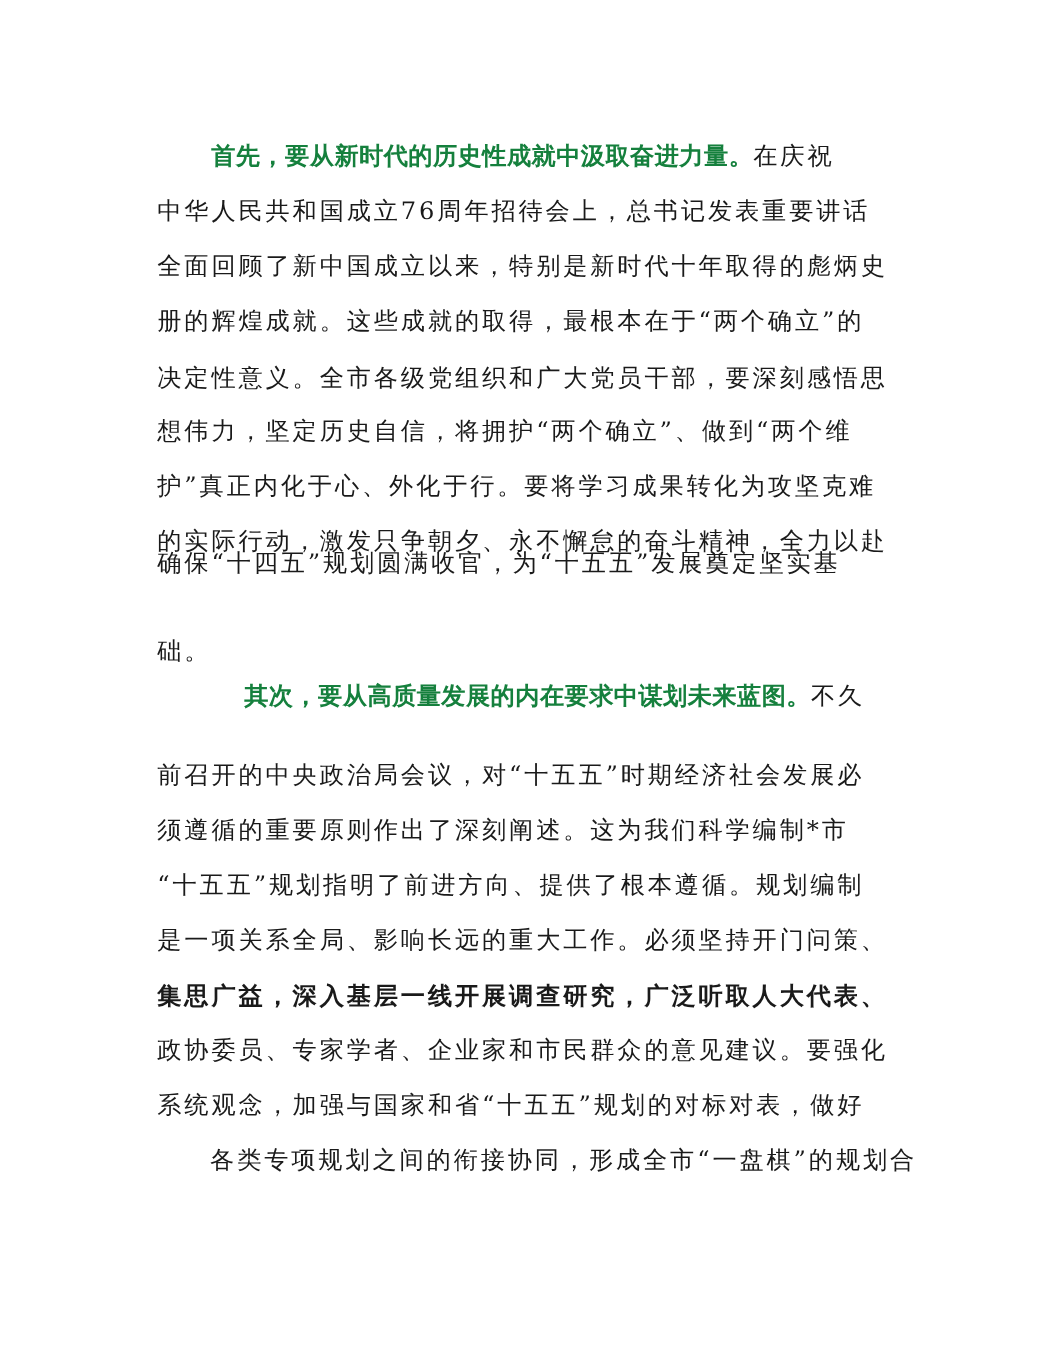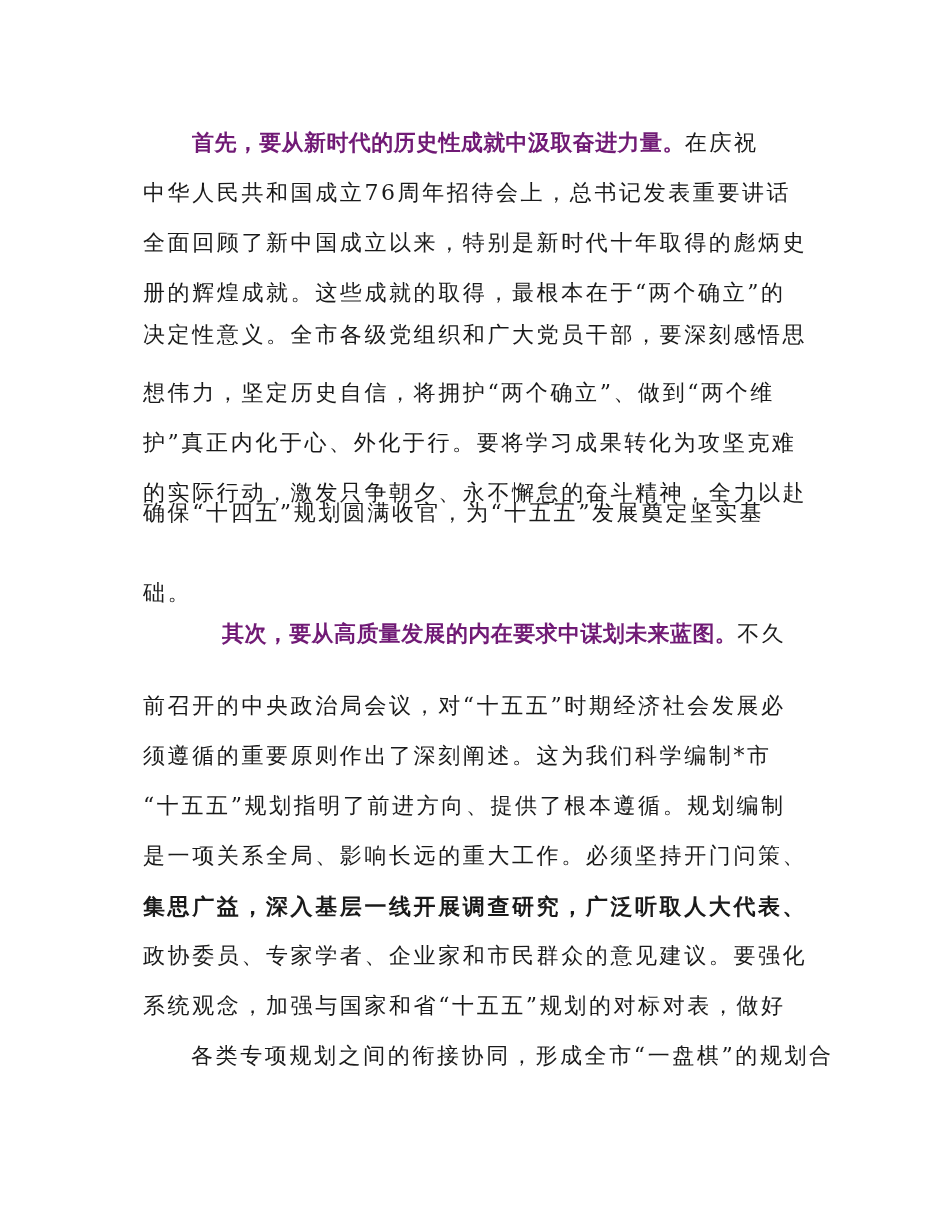--- a/index.html
+++ b/index.html
@@ -27,39 +27,39 @@
       font-family: "DejaVu Sans", "Liberation Sans", sans-serif;
       font-size: 22px;
       letter-spacing: 2.6px;
       color: #1a1a1a;
       white-space: nowrap;
     }
     .indent { left: 49px; }
     .lead {
       font-weight: bold;
       letter-spacing: 0.4px;
-      color: #701a75;
+      color: #15803d;
     }
     .body-text {
       font-family: "DejaVu Serif", "Liberation Serif", serif;
     }
   </style>
 </head>
 <body>
 
 <div class="page">
 
   <div>
     <div class="line indent" style="top:128px;">
       <span class="lead">首先，要从新时代的历史性成就中汲取奋进力量。</span><span class="body-text">在庆祝</span>
     </div>
     <div class="line body-text" style="top:178px;text-align:right;">中华人民共和国成立76周年招待会上，总书记发表重要讲话</div>
     <div class="line body-text" style="top:228px;">全面回顾了新中国成立以来，特别是新时代十年取得的彪炳史</div>
     <div class="line body-text" style="top:278px;">册的辉煌成就。这些成就的取得，最根本在于“两个确立”的</div>
-    <div class="line body-text" style="top:320px;">决定性意义。全市各级党组织和广大党员干部，要深刻感悟思</div>
+    <div class="line body-text" style="top:330px;">决定性意义。全市各级党组织和广大党员干部，要深刻感悟思</div>
     <div class="line body-text" style="top:378px;">想伟力，坚定历史自信，将拥护“两个确立”、做到“两个维</div>
     <div class="line body-text" style="top:428px;">护”真正内化于心、外化于行。要将学习成果转化为攻坚克难</div>
     <div class="line body-text" style="top:478px;">的实际行动，激发只争朝夕、永不懈怠的奋斗精神，全力以赴</div>
     <div class="line body-text" style="top:498px;">确保“十四五”规划圆满收官，为“十五五”发展奠定坚实基</div>
     <div class="line body-text" style="top:578px;">础。</div>
   </div>
 
   <div>
     <div class="line indent" style="top:619px;margin-left:30px;">
       <span class="lead">其次，要从高质量发展的内在要求中谋划未来蓝图。</span><span class="body-text">不久</span>

